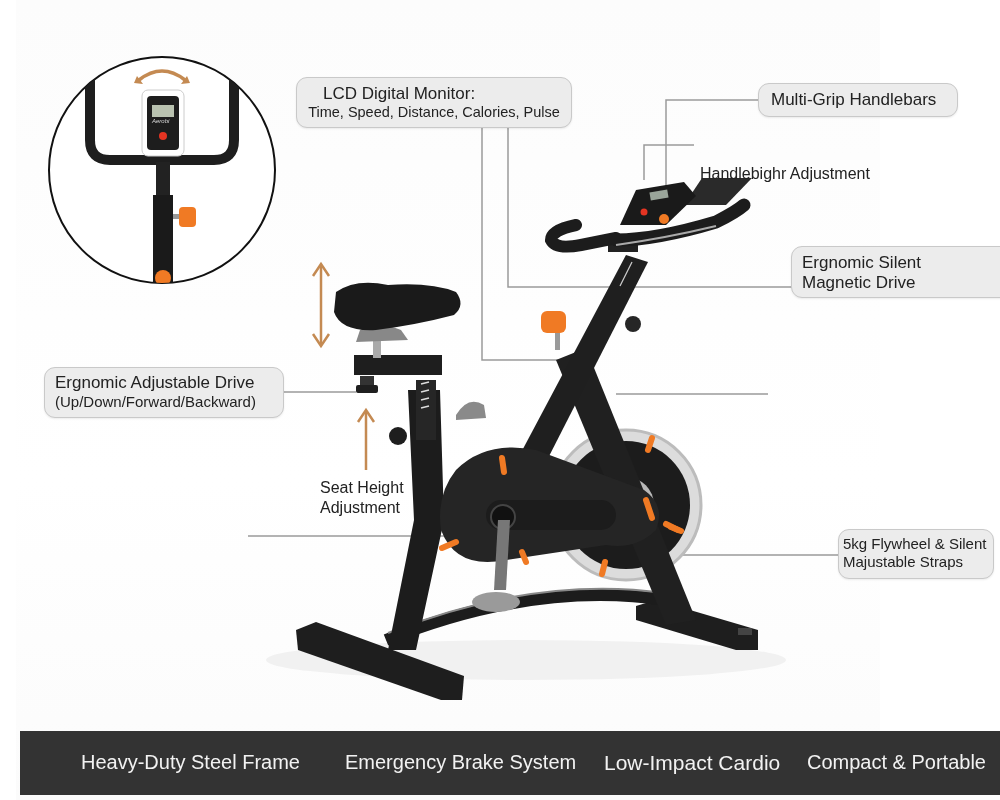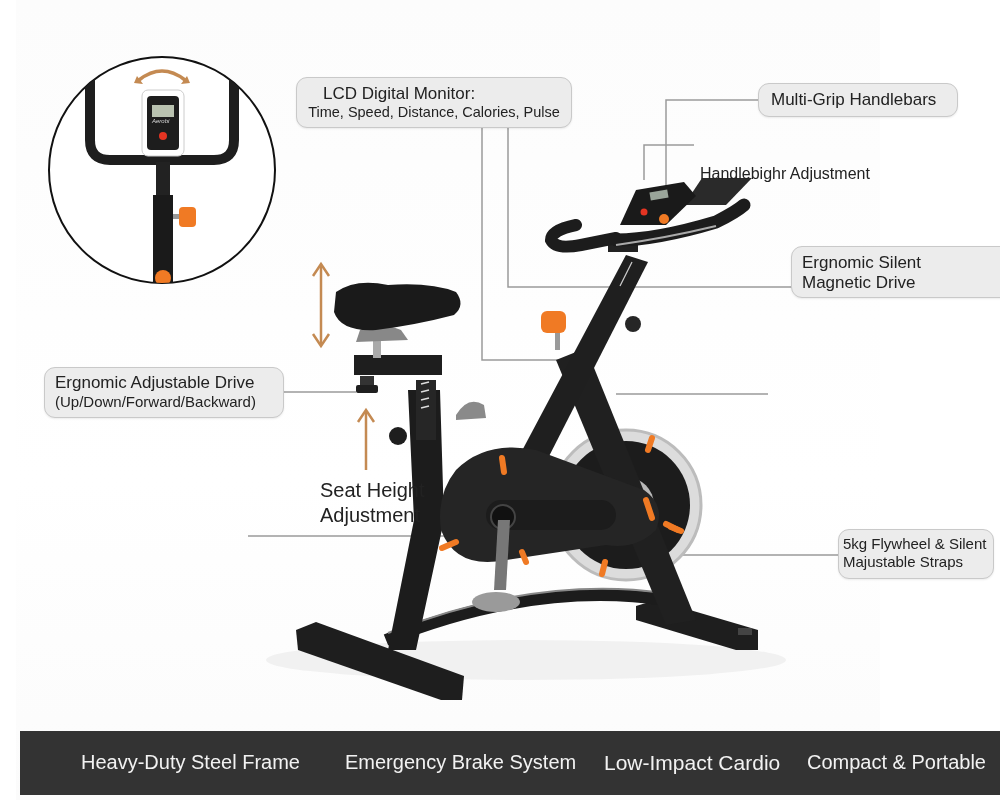--- a/index.html
+++ b/index.html
@@ -5,21 +5,21 @@
   * { box-sizing: border-box; margin: 0; padding: 0; }
   html, body { width: 1000px; height: 800px; overflow: hidden; background: #ffffff; }
   body { position: relative; font-family: "Liberation Sans", "DejaVu Sans", sans-serif; color: #1e1e1e; }
   .canvas { position: absolute; left: 16px; top: 0; width: 864px; height: 800px; background: linear-gradient(180deg, #fcfcfc 0%, #ffffff 60%, #fbfbfb 100%); }
   .label {
     position: absolute; background: #ececec; border: 1.5px solid #c9c9c9; border-radius: 11px;
     box-shadow: 0 1px 2px rgba(0,0,0,0.08); color: #222; line-height: 1.2;
   }
   .label .l1 { display: block; font-size: 17px; }
   .label .l2 { display: block; font-size: 15px; }
-  .plain { position: absolute; color: #222; font-size: 20px; line-height: 1.25; }
+  .plain { position: absolute; color: #222; font-size: 16px; line-height: 1.25; }
   svg.overlay { position: absolute; left: 0; top: 0; }
   .bottom-bar {
     position: absolute; left: 4px; top: 731px; width: 996px; height: 64px; background: #333333;
     display: flex; align-items: center;
   }
   .bottom-bar span { position: absolute; color: #f2f2f2; font-size: 20px; white-space: nowrap; top: 20px; }
 </style>
 </head>
 <body>
 

